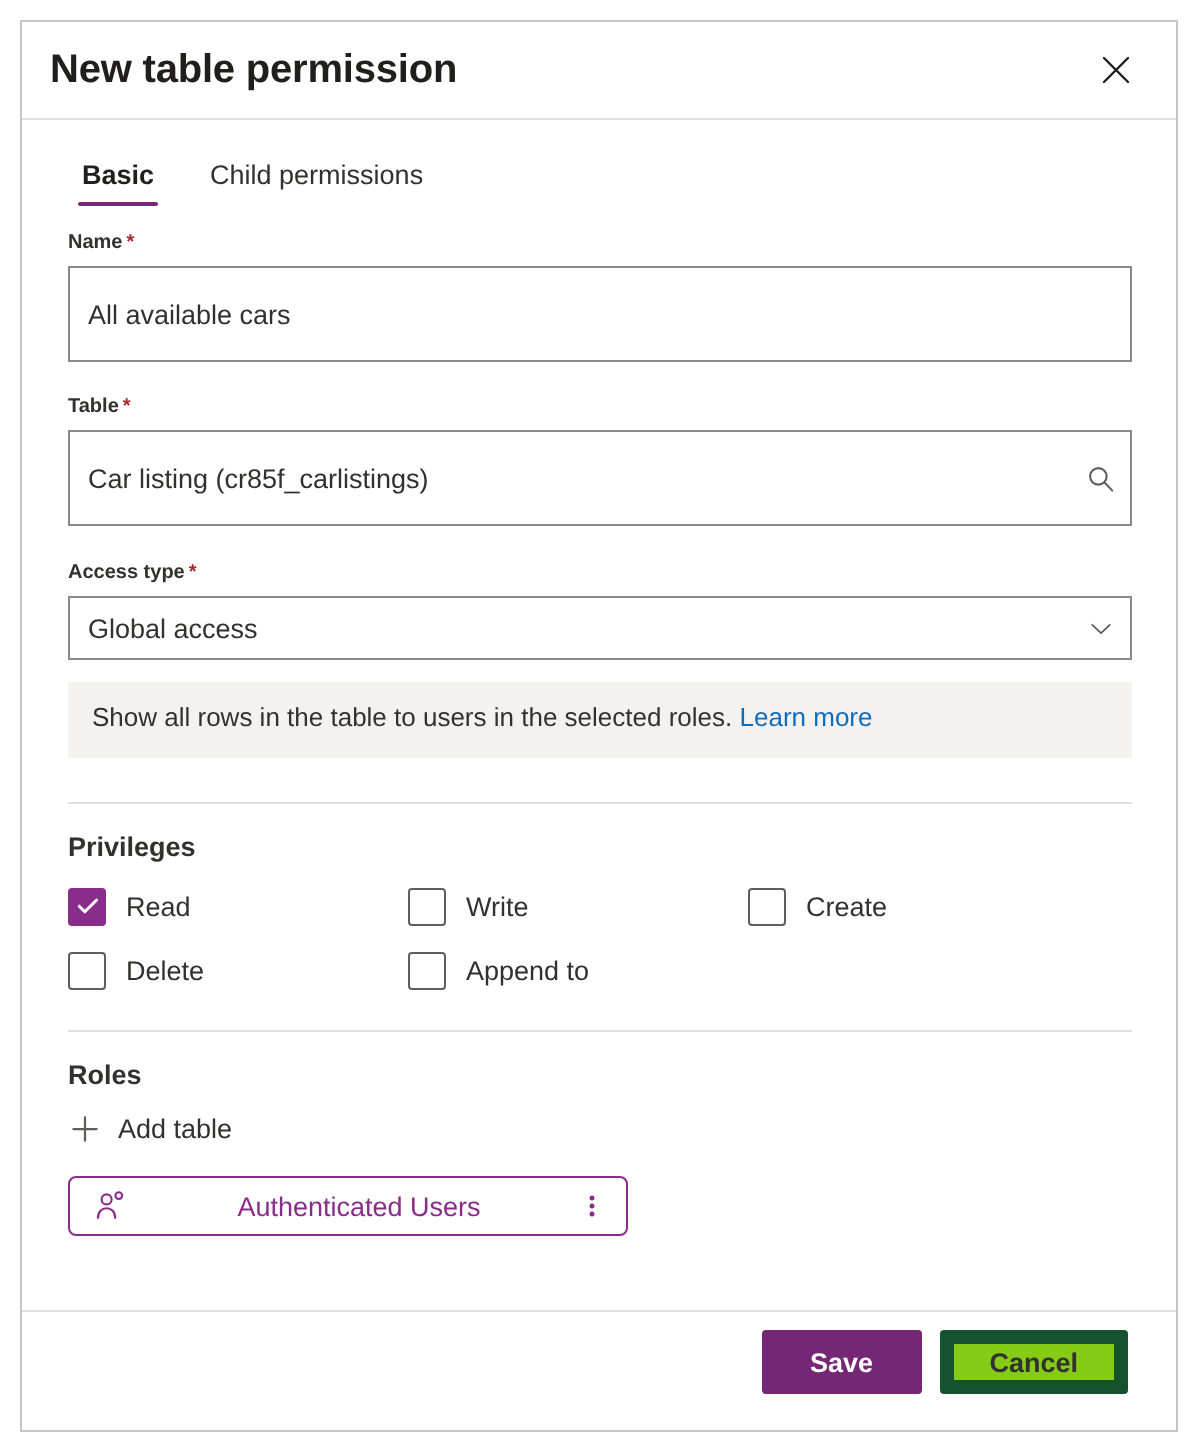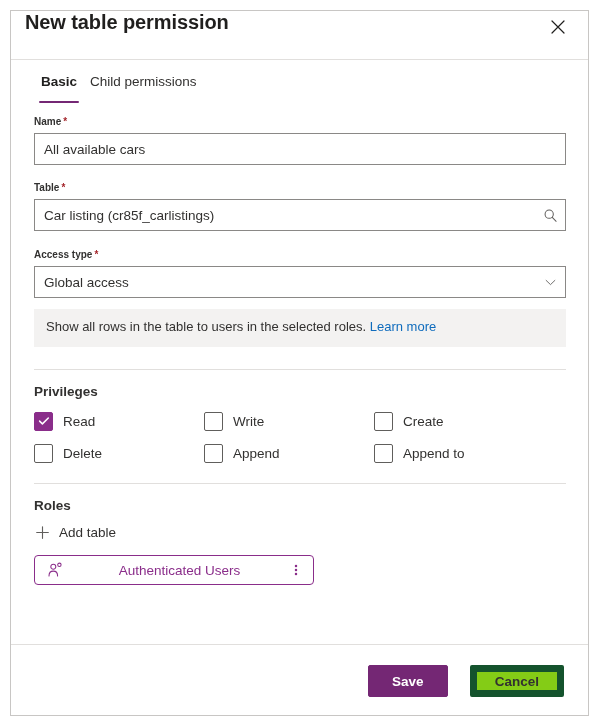--- a/index.html
+++ b/index.html
@@ -23,20 +23,21 @@
     border: 1px solid #c8c6c4;
     display: flex;
     flex-direction: column;
   }
 
   
   .dialog-header {
     height: 49px;
     flex: 0 0 49px;
     display: flex;
+    align-items: center;
     padding: 0 14px 0 14px;
     border-bottom: 1px solid #e1dfdd;
     gap: 39px;
   }
   .dialog-title {
     font-size: 20px;
     font-weight: 600;
     color: #201f1e;
     letter-spacing: -0.1px;
     flex: 1 1 auto;
@@ -51,21 +52,22 @@
     border: none;
     cursor: pointer;
     color: #201f1e;
   }
   .close-btn svg { display: block; }
 
   
   .tabs {
     flex: 0 0 auto;
     display: flex;
-    gap: 9px;
+    align-items: flex-end;
+    gap: 24px;
     padding: 14px 24px 0 28px;
     height: 44px;
   }
   .tab {
     position: relative;
     font-size: 13.5px;
     color: #323130;
     padding: 0 2px 9px 2px;
     cursor: pointer;
     white-space: nowrap;
@@ -102,21 +104,21 @@
     display: block;
   }
   .req { color: #a4262c; font-weight: 600; margin-left: 2px; }
 
   .input-wrap {
     position: relative;
     width: 100%;
   }
   .text-input {
     width: 100%;
-    height: 32px;
+    height: 48px;
     border: 1px solid #8a8886;
     background: #ffffff;
     font-family: "Liberation Sans", sans-serif;
     font-size: 13.5px;
     color: #323130;
     padding: 0 30px 0 9px;
     outline: none;
   }
   .input-icon {
     position: absolute;
@@ -256,24 +258,24 @@
     align-items: center;
     justify-content: center;
     color: #8a2d8a;
     cursor: pointer;
   }
 
   
   .dialog-footer {
     flex: 0 0 auto;
     border-top: 1px solid #e1dfdd;
-    padding: 20px 24px 18px 24px;
+    padding: 9px 24px 18px 24px;
     display: flex;
     justify-content: flex-end;
-    gap: 22px;
+    gap: 9px;
   }
   .btn {
     height: 32px;
     min-width: 80px;
     padding: 0 18px;
     font-family: "Liberation Sans", sans-serif;
     font-size: 13.5px;
     font-weight: 600;
     border-radius: 2px;
     cursor: pointer;
@@ -390,26 +392,20 @@
           <span class="cb-label">Create</span>
         </div>
 
         <div class="cb-item">
           <span class="cb">
             
           </span>
           <span class="cb-label">Delete</span>
         </div>
 
-        <div class="cb-item">
-          <span class="cb">
-            
-          </span>
-          <span class="cb-label">Append</span>
-        </div>
 
         <div class="cb-item">
           <span class="cb">
             
           </span>
           <span class="cb-label">Append to</span>
         </div>
 
       </div>
     </div>

